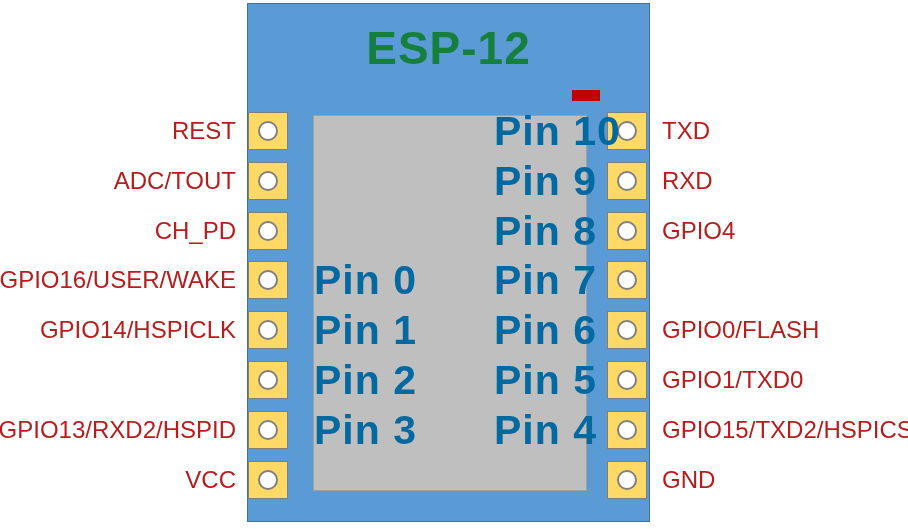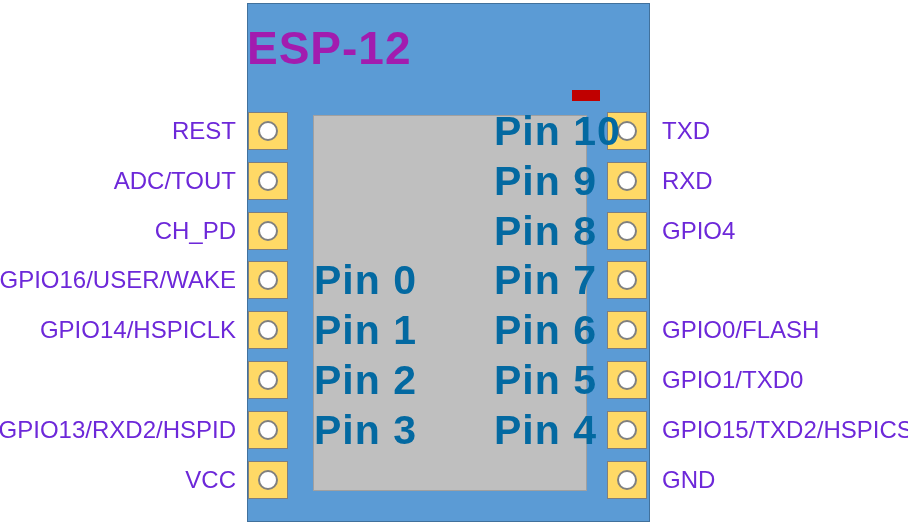--- a/index.html
+++ b/index.html
@@ -10,41 +10,41 @@
   .board{
     position:absolute;left:247px;top:3px;width:403px;height:519px;
     background:#5B9BD5;border:1px solid #41719C;box-sizing:border-box;z-index:0;
   }
   .shield{
     position:absolute;left:313px;top:115px;width:274px;height:376px;
     background:#BFBFBF;border:1px solid #A0A0A0;box-sizing:border-box;z-index:1;
   }
   .title{
     position:absolute;left:247px;top:24px;width:403px;height:48px;
-    color:#a21caf;font-size:46px;font-weight:bold;
+    text-align:center;color:#15803d;font-size:46px;font-weight:bold;
     letter-spacing:1px;line-height:48px;z-index:2;
   }
   .red-marker{
     position:absolute;left:572px;top:90px;width:28px;height:11px;
     background:#C00000;z-index:2;
   }
   .pad{
     position:absolute;width:40px;height:38px;background:#FFD966;
     border:1px solid #7F7F7F;box-sizing:border-box;z-index:2;
     display:flex;align-items:center;justify-content:center;
   }
   .pad-left{left:248px;}
   .pad-right{left:607px;}
   .hole{
     width:20px;height:20px;background:#ffffff;border:2px solid #808080;
     border-radius:50%;box-sizing:border-box;
   }
   .lbl{
     position:absolute;height:38px;display:flex;align-items:center;
-    font-size:24px;color:#6d28d9;z-index:2;white-space:nowrap;
+    font-size:24px;color:#b91c1c;z-index:2;white-space:nowrap;
   }
   .lbl-left{left:0;width:238px;justify-content:flex-end;padding-right:2px;box-sizing:border-box;}
   .lbl-right{left:662px;width:246px;justify-content:flex-start;}
   .pin-num{
     position:absolute;height:44px;line-height:44px;font-size:41px;
     font-weight:bold;color:#0369a1;letter-spacing:1px;z-index:3;white-space:nowrap;
   }
   .pin-num-left{left:314px;text-align:right;}
   .pin-num-right{left:494px;}
   

